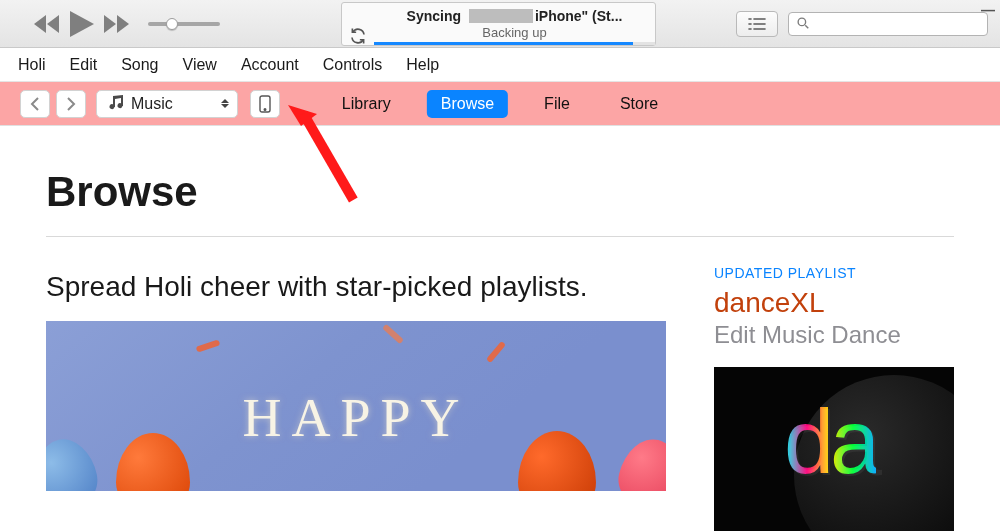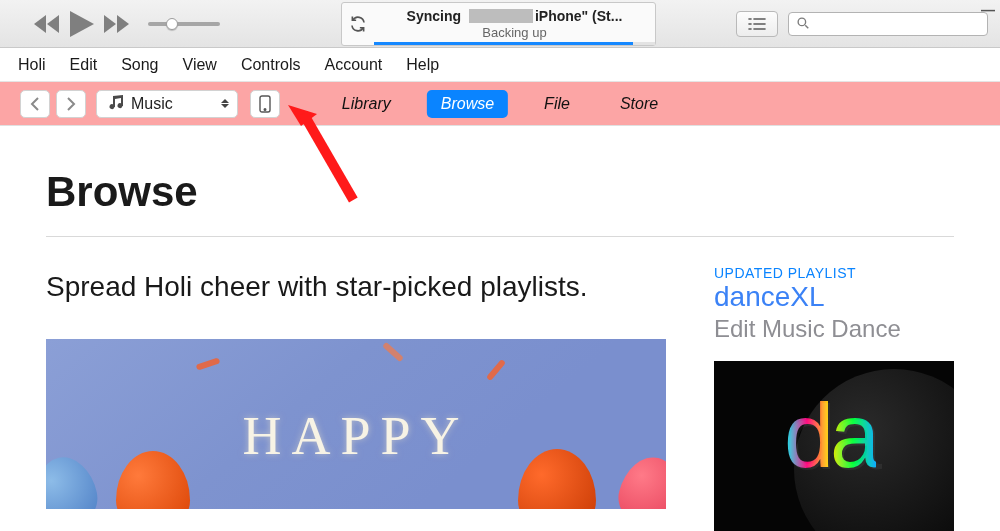--- a/index.html
+++ b/index.html
@@ -58,21 +58,21 @@
     position: absolute;
     left: 341px;
     top: 0;
     width: 315px;
     height: 44px;
     margin-top: 2px;
     background: #fafafa;
     border: 1px solid #c8c8c8;
     border-radius: 3px;
     display: flex;
-    align-items: center;
+    align-items: flex-end;
   }
   .status-icon {
     width: 32px;
     display: flex;
     justify-content: center;
     align-items: center;
     font-size: 16px;
     color: #555;
   }
   .status-body {
@@ -240,21 +240,20 @@
     align-items: center;
     justify-content: center;
   }
 
   .tabs {
     position: absolute;
     left: 50%;
     transform: translateX(-50%);
     display: flex;
     gap: 22px;
-    font-style: italic;
   }
   .tab {
     padding: 5px 14px;
     font-size: 16px;
     color: #111;
     border-radius: 5px;
   }
   .tab.active {
     background: #0a84ff;
     color: #fff;
@@ -296,31 +295,32 @@
     font-weight: 400;
     text-transform: uppercase;
   }
   .feature-main .headline {
     font-size: 28px;
     color: #191919;
     margin-top: 6px;
   }
   .feature-side .f-title {
     font-size: 28px;
-    color: #3b82f6;
+    color: #c2410c;
+    margin-top: 6px;
   }
   .feature-side .f-sub {
     font-size: 24px;
     color: #8e8e93;
     margin-top: 2px;
     white-space: nowrap;
   }
 
   .hero {
-    margin-top: 36px;
+    margin-top: 18px;
     width: 620px;
     height: 170px;
     border-radius: 0;
     background: linear-gradient(140deg, #8b9fd6 0%, #7e93cf 40%, #7a8fce 70%);
     position: relative;
     overflow: hidden;
     display: flex;
     justify-content: center;
   }
   .hero-text {
@@ -470,22 +470,22 @@
   <div class="win-controls">
     <span style="font-weight:bold;">—</span>
   </div>
 </div>
 
 <div class="menu-bar">
   <span>Holi</span>
   <span>Edit</span>
   <span>Song</span>
   <span>View</span>
+  <span>Account</span>
   <span>Controls</span>
-  <span>Account</span>
   <span>Help</span>
 </div>
 
 <div class="toolbar">
   <div class="navpair">
     <div class="navbtn">
       <svg width="10" height="14" viewBox="0 0 10 14" fill="none" stroke="#8a8a8a" stroke-width="2">
           <polyline points="8,1 2,7 8,13"></polyline>
         </svg>
     </div>

